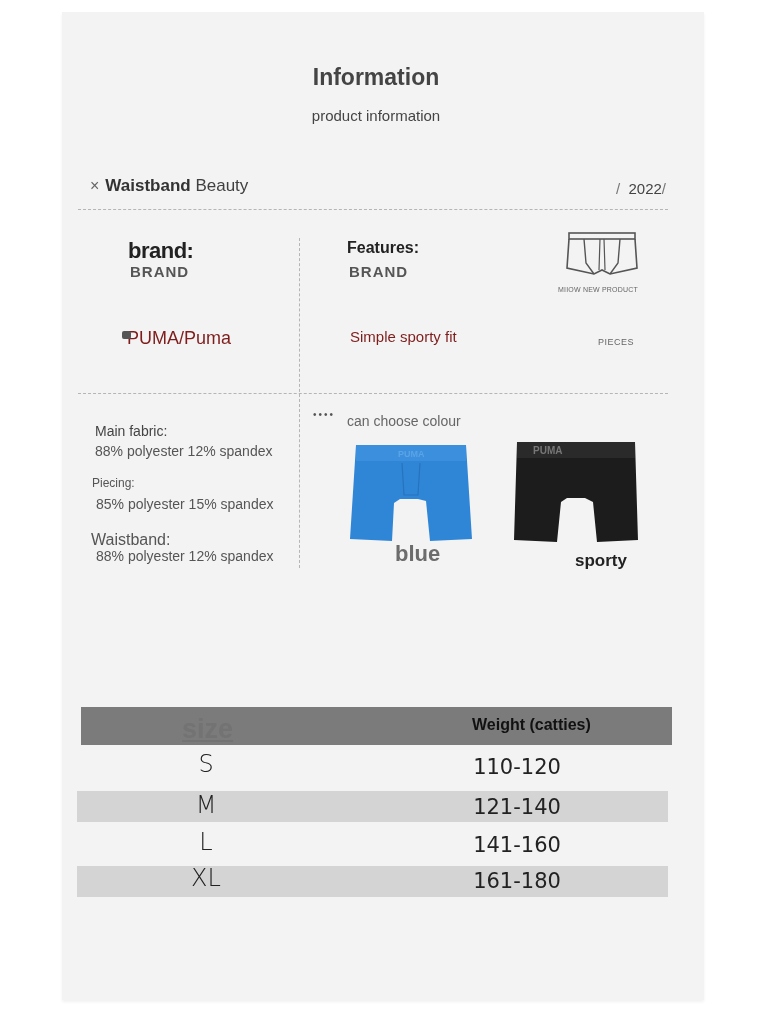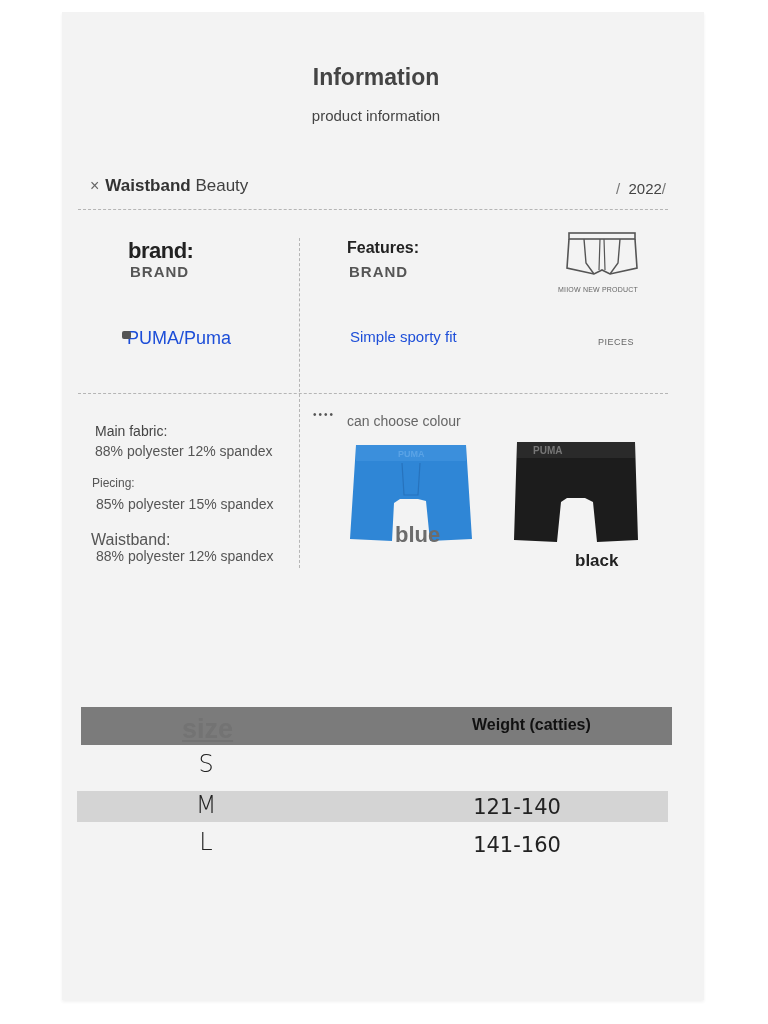--- a/index.html
+++ b/index.html
@@ -15,21 +15,21 @@
   .brandline .x { color: #666; margin-right: 6px; font-size: 16px; }
   .brandline b { color: #333; }
   .brandline .light { color: #404040; }
   .year { right: 38px; top: 168px; font-size: 15px; color: #444; }
   .year .sl { color: #777; }
   .hdots { position: absolute; height: 0; border-top: 1px dashed #b5b5b5; }
   .vdots { position: absolute; width: 0; border-left: 1px dashed #b5b5b5; }
   .lbl-big { font-size: 22px; font-weight: bold; color: #222; letter-spacing: -0.5px; text-align: right; }
   .lbl-caps { font-size: 15px; font-weight: bold; color: #555; letter-spacing: 1px; }
   .lbl-feat { font-size: 16px; font-weight: bold; color: #222; }
-  .val-text { font-size: 16px; color: #1d4ed8; }
+  .val-text { font-size: 16px; color: #7f1d1d; }
   .tiny { font-size: 7px; color: #666; letter-spacing: 0.2px; }
   .small-caps { font-size: 9px; color: #666; letter-spacing: 0.5px; }
   .fab-lbl { font-size: 14px; color: #444; }
   .fab-val { font-size: 14px; color: #555; }
   .fab-sm { font-size: 12px; color: #555; }
   .fab-xs { font-size: 16px; color: #555; }
   .dots { font-size: 10px; color: #555; letter-spacing: 2px; }
   .choose { font-size: 14px; color: #666; }
   .color-lbl-blue { font-size: 22px; font-weight: bold; color: #6c6c6c; }
   .color-lbl-black { font-size: 17px; font-weight: bold; color: #222; }
@@ -95,41 +95,46 @@
   <div class="abs choose cond" style="left:285px; top:401px;">can choose colour</div>
 
   <div class="abs" style="left:286px; top:431px; width:128px; height:108px;">
     <svg width="128" height="108" viewBox="0 0 128 108">
       <path d="M8 2 L118 2 L124 96 L82 98 L78 58 L70 56 L52 56 L46 60 L44 98 L2 96 Z" fill="#2f86d6"></path>
       <rect x="8" y="2" width="110" height="16" fill="#3b8fdc"></rect>
       <path d="M54 20 L56 52 L70 52 L72 20" fill="none" stroke="#2773bd" stroke-width="1.2"></path>
       <text x="50" y="14" font-size="9" fill="#5aa3e6" font-family="Liberation Sans, sans-serif" font-weight="bold">PUMA</text>
     </svg>
   </div>
-  <div class="abs color-lbl-blue cond" style="left:333px; top:510px;text-align:center;">blue</div>
+  <div class="abs color-lbl-blue cond" style="left:333px; top:529px;text-align:center;">blue</div>
 
   <div class="abs" style="left:451px; top:428px; width:126px; height:104px;">
     <svg width="126" height="104" viewBox="0 0 126 104">
       <path d="M4 2 L122 2 L125 100 L84 102 L80 62 L72 58 L54 58 L48 62 L44 102 L1 100 Z" fill="#1c1c1c"></path>
       <rect x="4" y="2" width="118" height="16" fill="#2a2a2a"></rect>
       <text x="20" y="14" font-size="10" fill="#777" font-family="Liberation Sans, sans-serif" font-weight="bold">PUMA</text>
     </svg>
   </div>
-  <div class="abs color-lbl-black cond" style="left:513px; top:539px;">black</div>
+  <div class="abs color-lbl-black cond" style="left:513px; top:539px;">sporty</div>
 
 
   <div class="abs thead"></div>
   <div class="abs th-size cond">size</div>
   <div class="abs th-weight cond">Weight (catties)</div>
 
   <div class="row" style="top:736px; height:42px;">
     <div class="cell-size" style="top:2px;">S</div>
+    <div class="cell-wt" style="top:7px;">110-120</div>
   </div>
   <div class="row shade" style="top:779px; height:31px;">
     <div class="cell-size" style="top:0px;">M</div>
     <div class="cell-wt" style="top:4px;">121-140</div>
   </div>
   <div class="row" style="top:810px; height:44px;">
     <div class="cell-size" style="top:6px;">L</div>
     <div class="cell-wt" style="top:11px;">141-160</div>
   </div>
+  <div class="row shade" style="top:854px; height:31px;">
+    <div class="cell-size" style="top:-2px;">XL</div>
+    <div class="cell-wt" style="top:3px;">161-180</div>
+  </div>
 
 </div>
 
 </body></html>

